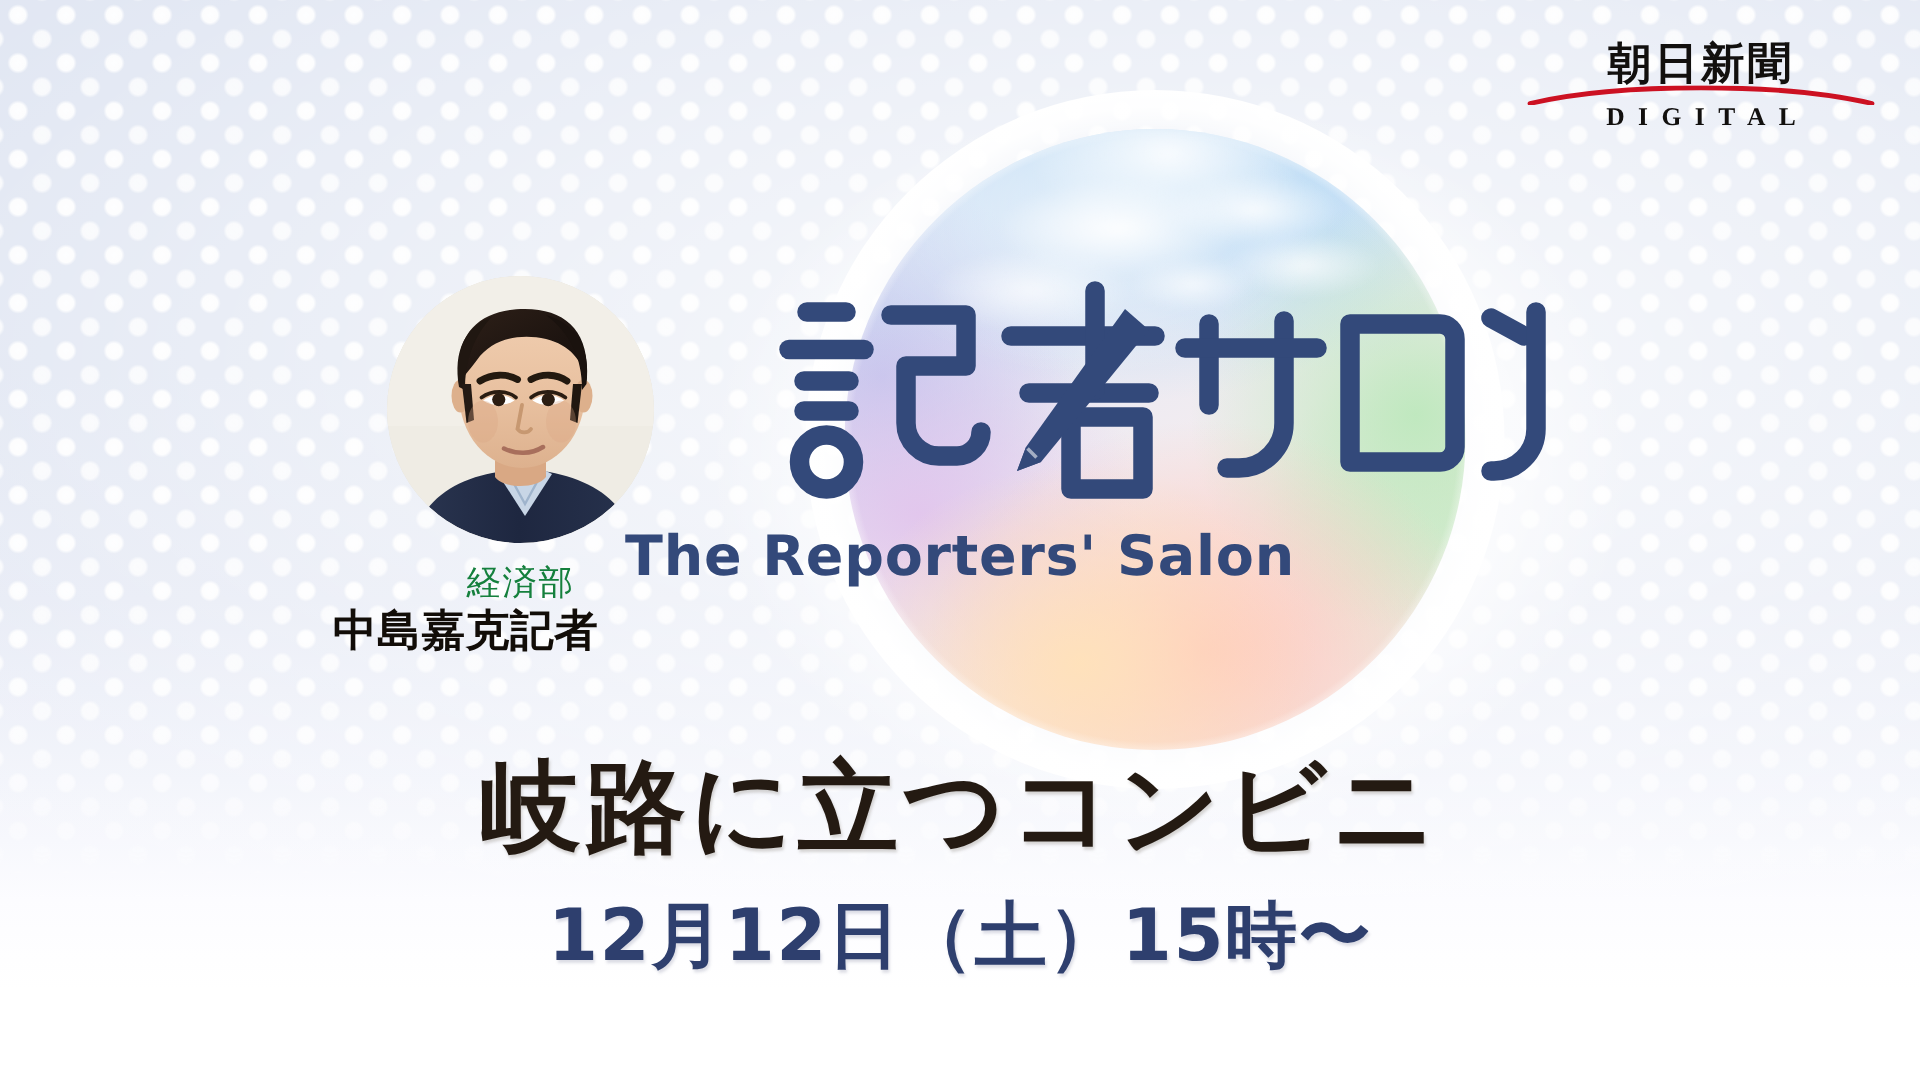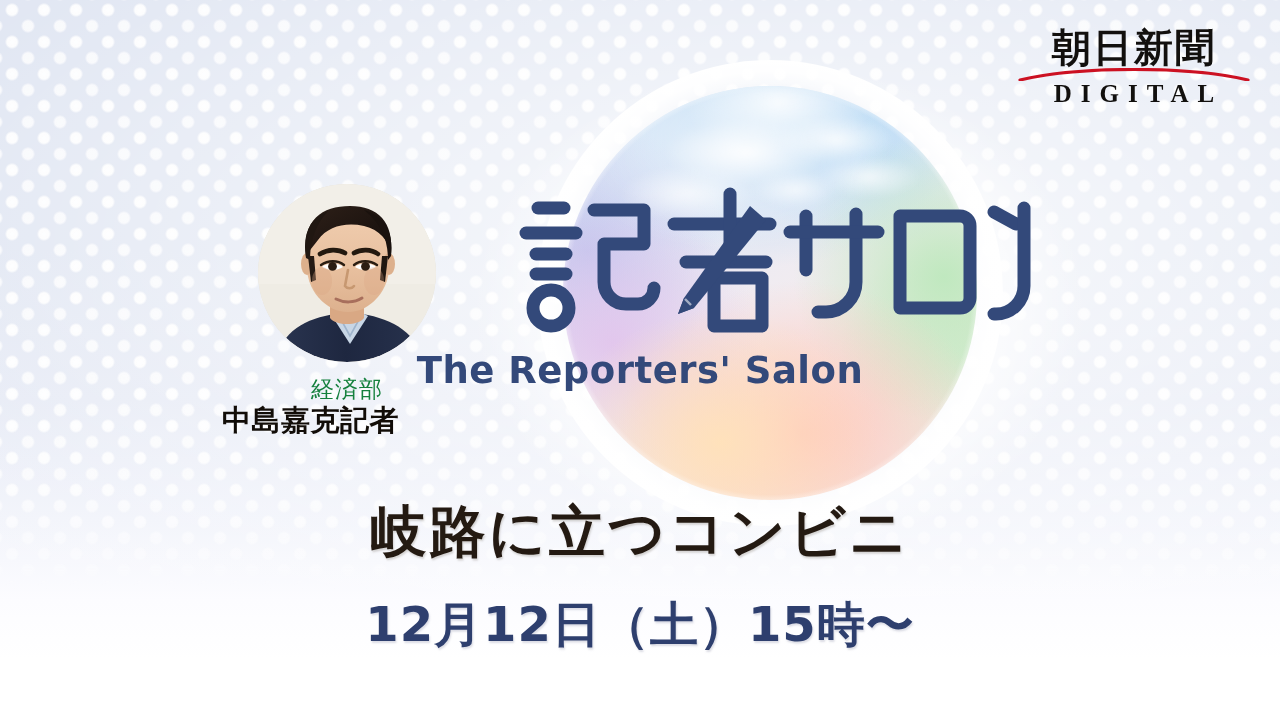--- a/index.html
+++ b/index.html
@@ -92,36 +92,36 @@
   .brand {
     position: absolute;
     right: 30px;
     top: 28px;
     width: 232px;
     text-align: center;
     user-select: none;
   }
   .brand-jp {
     font-family: "Liberation Serif", "DejaVu Serif", serif;
-    font-size: 39px;
+    font-size: 29px;
     font-weight: 700;
     color: #12100e;
     letter-spacing: 2px;
     line-height: 1.05;
     white-space: nowrap;
   }
   .brand-arc {
     position: relative;
     height: 13px;
     margin-top: -1px;
   }
   .brand-arc svg { display: block; width: 232px; height: 13px; }
   .brand-en {
     font-family: "Liberation Serif", "DejaVu Serif", serif;
-    font-size: 25px;
+    font-size: 17px;
     font-weight: 700;
     color: #12100e;
     letter-spacing: 9px;
     text-indent: 9px;
     line-height: 1.08;
     margin-top: -1px;
     text-align: center;
   }
 
   
@@ -262,21 +262,21 @@
   }
 
   
   .headline {
     position: absolute;
     left: 0;
     top: 502px;
     width: 1280px;
     text-align: center;
     font-family: "DejaVu Sans", "Liberation Sans", sans-serif;
-    font-size: 56px;
+    font-size: 67px;
     font-weight: 700;
     color: #241a12;
     letter-spacing: 3px;
     line-height: 1.08;
     white-space: nowrap;
     text-shadow: 1px 2px 2px rgba(120,110,100,0.28);
   }
   .date-line {
     position: absolute;
     left: 0;

